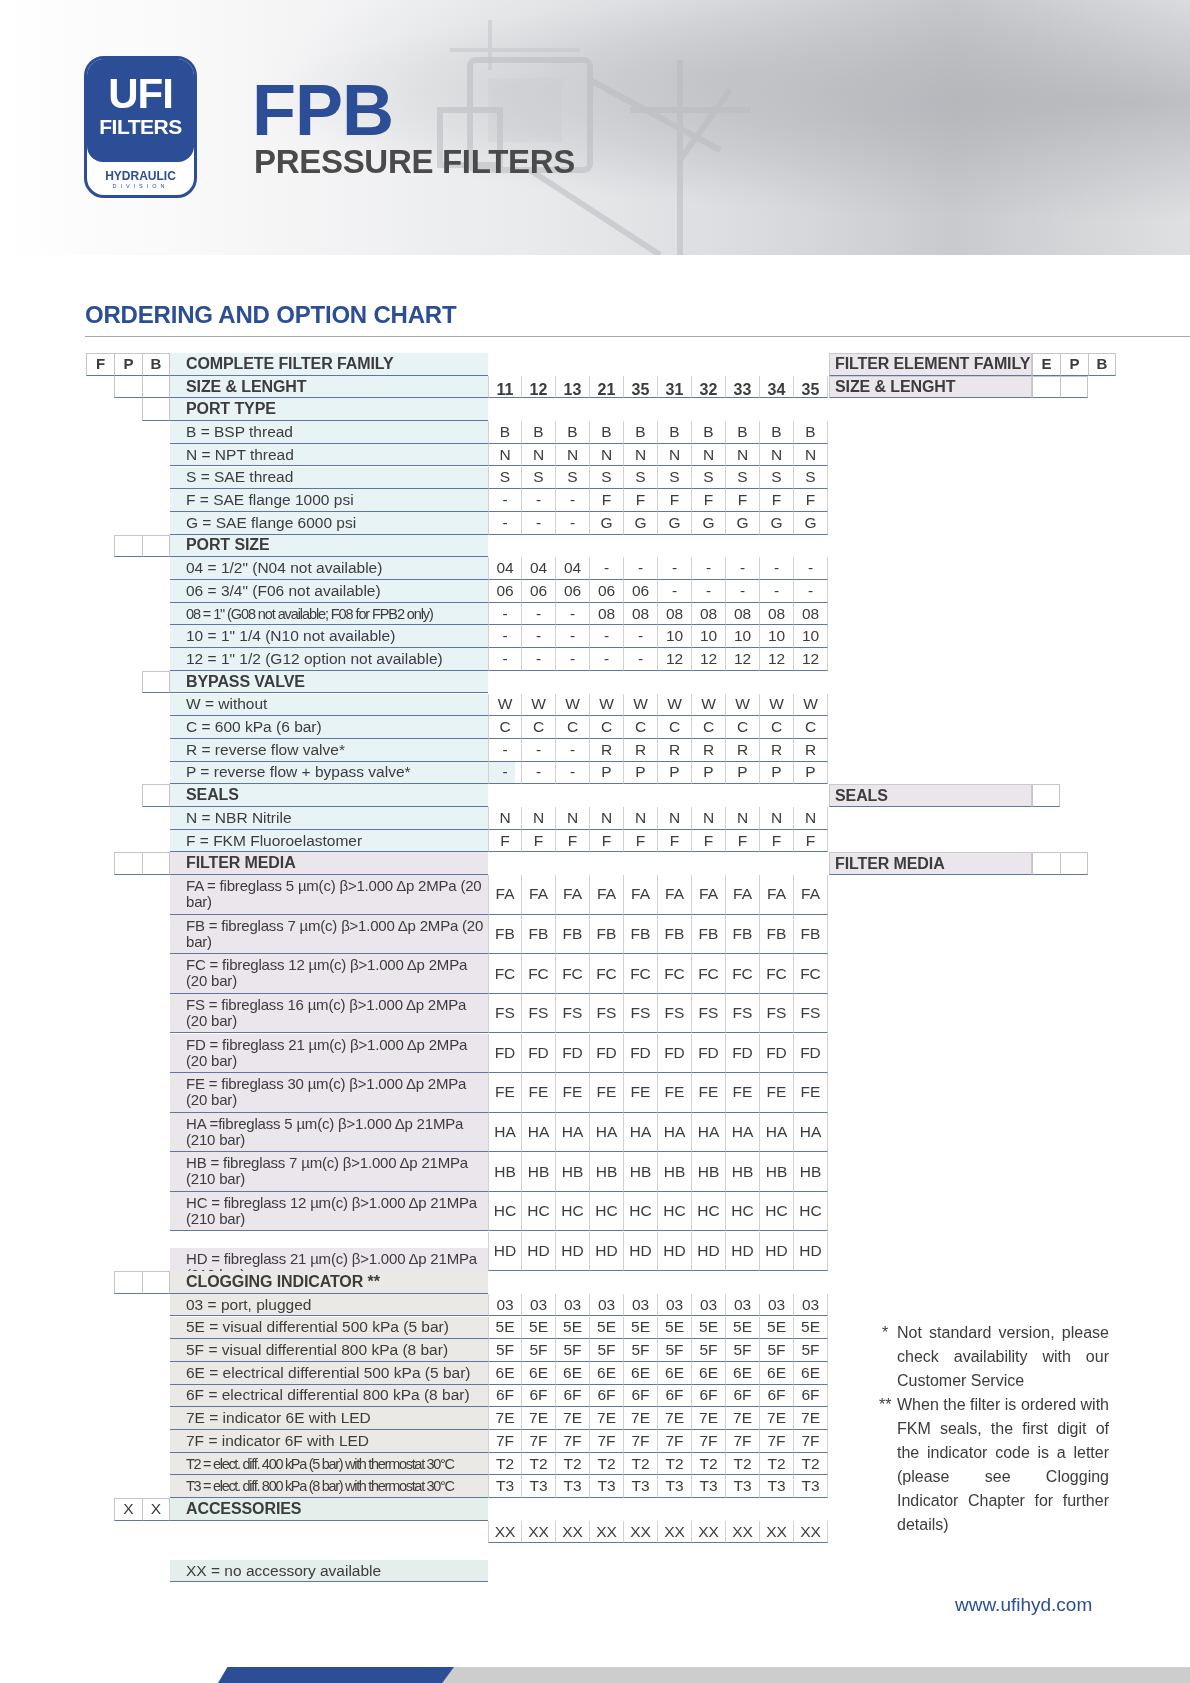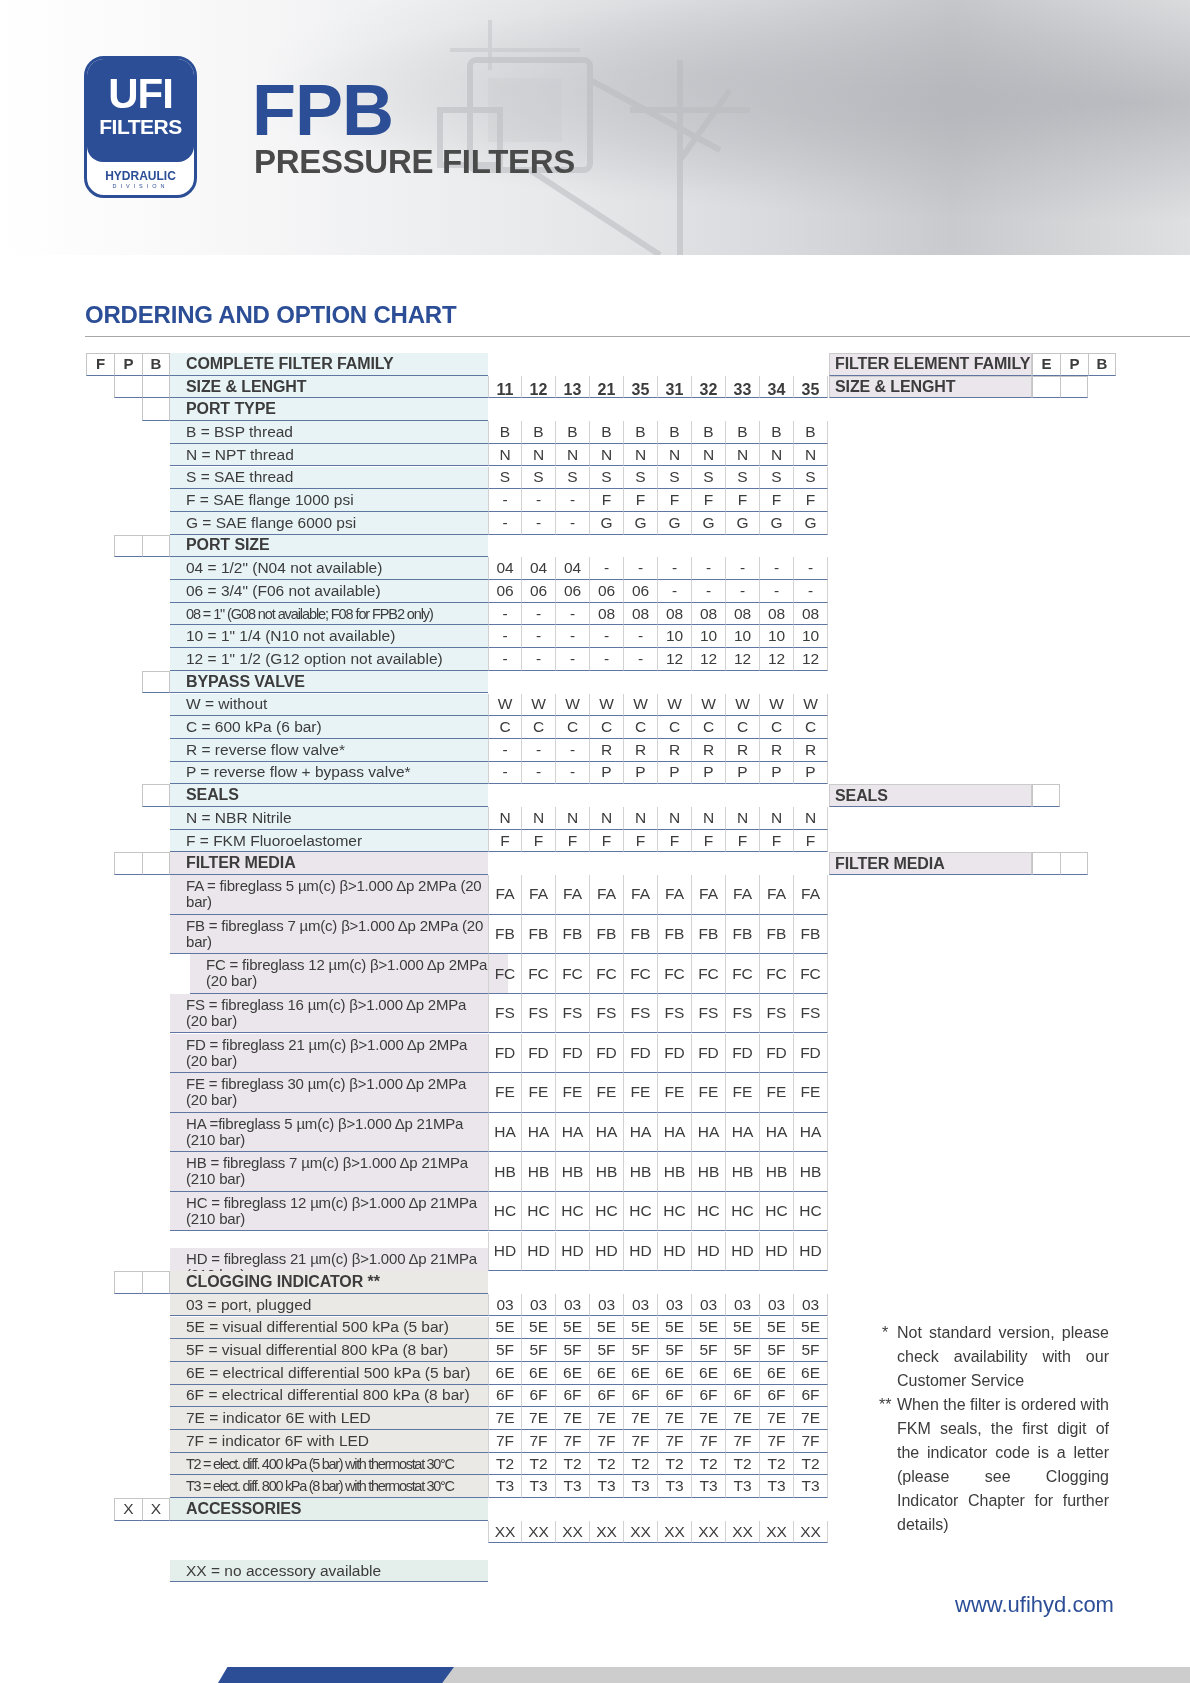--- a/index.html
+++ b/index.html
@@ -54,21 +54,21 @@
 
   .code { justify-content: center; font-size: 15.5px; border-left: 1px solid #c5c5c5; border-top: 1px solid #c5c5c5;
     border-bottom: 1px solid #5f76a3; }
   .code.last { border-right: 1px solid #c5c5c5; }
   .code.bold { font-weight: bold; font-size: 15px; }
 
   .note { position: absolute; font-size: 16px; line-height: 24px; color: #3c3c3c; }
   .note .mark { position: absolute; left: 0; top: 0; }
   .note .txt { position: absolute; left: 15px; top: 0; width: 212px; text-align: justify; text-align-last: left; }
 
-  .url { position: absolute; left: 955px; top: 1593px; font-size: 22px; color: #2c4e96; line-height: 24px; }
+  .url { position: absolute; left: 955px; top: 1593px; font-size: 19px; color: #2c4e96; line-height: 24px; }
   .foot-grey { position: absolute; left: 440px; top: 1667px; width: 750px; height: 16px; background: #cdcdcd; }
   .foot-blue { position: absolute; left: 218px; top: 1667px; width: 236px; height: 16px; background: #2c4e96;
     clip-path: polygon(4% 0, 100% 0, 95% 100%, 0 100%); }
 </style>
 </head>
 <body>
 
 <div class="hero">
   <div class="hero-fade"></div>
   <svg class="machine" width="760" height="255" viewBox="0 0 760 255">
@@ -264,21 +264,21 @@
     <div class="cell val first" style="left: 488px; top: 738.9px; width: 34px; height: 22.7px;">-</div>
     <div class="cell val" style="left: 522px; top: 738.9px; width: 34px; height: 22.7px;">-</div>
     <div class="cell val" style="left: 556px; top: 738.9px; width: 34px; height: 22.7px;">-</div>
     <div class="cell val" style="left: 590px; top: 738.9px; width: 34px; height: 22.7px;">R</div>
     <div class="cell val" style="left: 624px; top: 738.9px; width: 34px; height: 22.7px;">R</div>
     <div class="cell val" style="left: 658px; top: 738.9px; width: 34px; height: 22.7px;">R</div>
     <div class="cell val" style="left: 692px; top: 738.9px; width: 34px; height: 22.7px;">R</div>
     <div class="cell val" style="left: 726px; top: 738.9px; width: 34px; height: 22.7px;">R</div>
     <div class="cell val" style="left: 760px; top: 738.9px; width: 34px; height: 22.7px;">R</div>
     <div class="cell val" style="left: 794px; top: 738.9px; width: 34px; height: 22.7px;">R</div>
-    <div class="cell desc bg-blue" style="left: 170px; top: 761.6px; width: 318px; height: 22.7px;">P = reverse flow + bypass valve*</div>
+    <div class="cell desc bg-blue" style="left: 170px; top: 761.6px; width: 345px; height: 22.7px;">P = reverse flow + bypass valve*</div>
     <div class="cell val first" style="left: 488px; top: 761.6px; width: 34px; height: 22.7px;">-</div>
     <div class="cell val" style="left: 522px; top: 761.6px; width: 34px; height: 22.7px;">-</div>
     <div class="cell val" style="left: 556px; top: 761.6px; width: 34px; height: 22.7px;">-</div>
     <div class="cell val" style="left: 590px; top: 761.6px; width: 34px; height: 22.7px;">P</div>
     <div class="cell val" style="left: 624px; top: 761.6px; width: 34px; height: 22.7px;">P</div>
     <div class="cell val" style="left: 658px; top: 761.6px; width: 34px; height: 22.7px;">P</div>
     <div class="cell val" style="left: 692px; top: 761.6px; width: 34px; height: 22.7px;">P</div>
     <div class="cell val" style="left: 726px; top: 761.6px; width: 34px; height: 22.7px;">P</div>
     <div class="cell val" style="left: 760px; top: 761.6px; width: 34px; height: 22.7px;">P</div>
     <div class="cell val" style="left: 794px; top: 761.6px; width: 34px; height: 22.7px;">P</div>
@@ -324,21 +324,21 @@
     <div class="cell val first" style="left: 488px; top: 914.7px; width: 34px; height: 39.6px;">FB</div>
     <div class="cell val" style="left: 522px; top: 914.7px; width: 34px; height: 39.6px;">FB</div>
     <div class="cell val" style="left: 556px; top: 914.7px; width: 34px; height: 39.6px;">FB</div>
     <div class="cell val" style="left: 590px; top: 914.7px; width: 34px; height: 39.6px;">FB</div>
     <div class="cell val" style="left: 624px; top: 914.7px; width: 34px; height: 39.6px;">FB</div>
     <div class="cell val" style="left: 658px; top: 914.7px; width: 34px; height: 39.6px;">FB</div>
     <div class="cell val" style="left: 692px; top: 914.7px; width: 34px; height: 39.6px;">FB</div>
     <div class="cell val" style="left: 726px; top: 914.7px; width: 34px; height: 39.6px;">FB</div>
     <div class="cell val" style="left: 760px; top: 914.7px; width: 34px; height: 39.6px;">FB</div>
     <div class="cell val" style="left: 794px; top: 914.7px; width: 34px; height: 39.6px;">FB</div>
-    <div class="cell desc bg-lilac wrap" style="left: 170px; top: 954.3px; width: 318px; height: 39.6px; margin-left: 20px;">FC = fibreglass 12  µm(c) β&gt;1.000 Δp 2MPa (20 bar)</div>
+    <div class="cell desc bg-lilac wrap" style="left: 170px; top: 954.3px; width: 318px; height: 39.6px;">FC = fibreglass 12  µm(c) β&gt;1.000 Δp 2MPa (20 bar)</div>
     <div class="cell val first" style="left: 488px; top: 954.3px; width: 34px; height: 39.6px;">FC</div>
     <div class="cell val" style="left: 522px; top: 954.3px; width: 34px; height: 39.6px;">FC</div>
     <div class="cell val" style="left: 556px; top: 954.3px; width: 34px; height: 39.6px;">FC</div>
     <div class="cell val" style="left: 590px; top: 954.3px; width: 34px; height: 39.6px;">FC</div>
     <div class="cell val" style="left: 624px; top: 954.3px; width: 34px; height: 39.6px;">FC</div>
     <div class="cell val" style="left: 658px; top: 954.3px; width: 34px; height: 39.6px;">FC</div>
     <div class="cell val" style="left: 692px; top: 954.3px; width: 34px; height: 39.6px;">FC</div>
     <div class="cell val" style="left: 726px; top: 954.3px; width: 34px; height: 39.6px;">FC</div>
     <div class="cell val" style="left: 760px; top: 954.3px; width: 34px; height: 39.6px;">FC</div>
     <div class="cell val" style="left: 794px; top: 954.3px; width: 34px; height: 39.6px;">FC</div>

